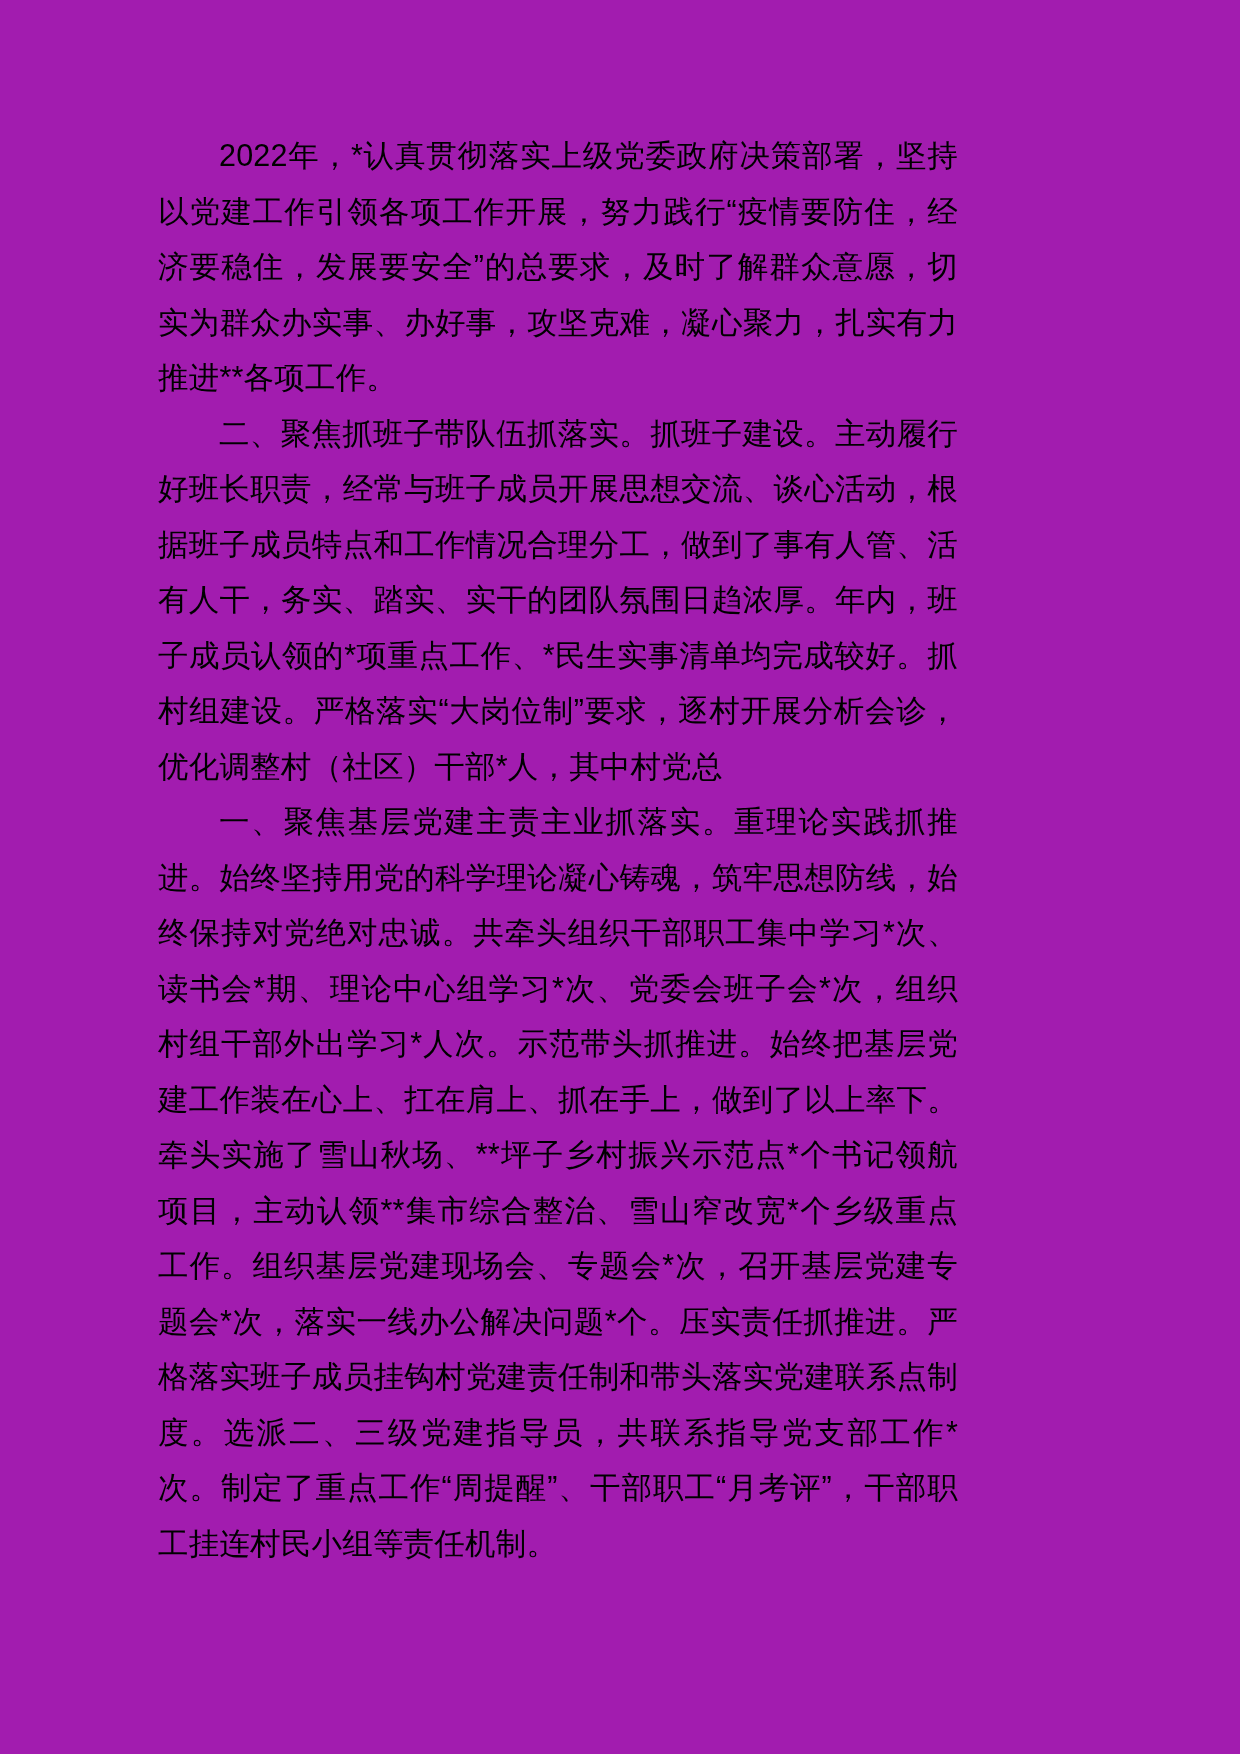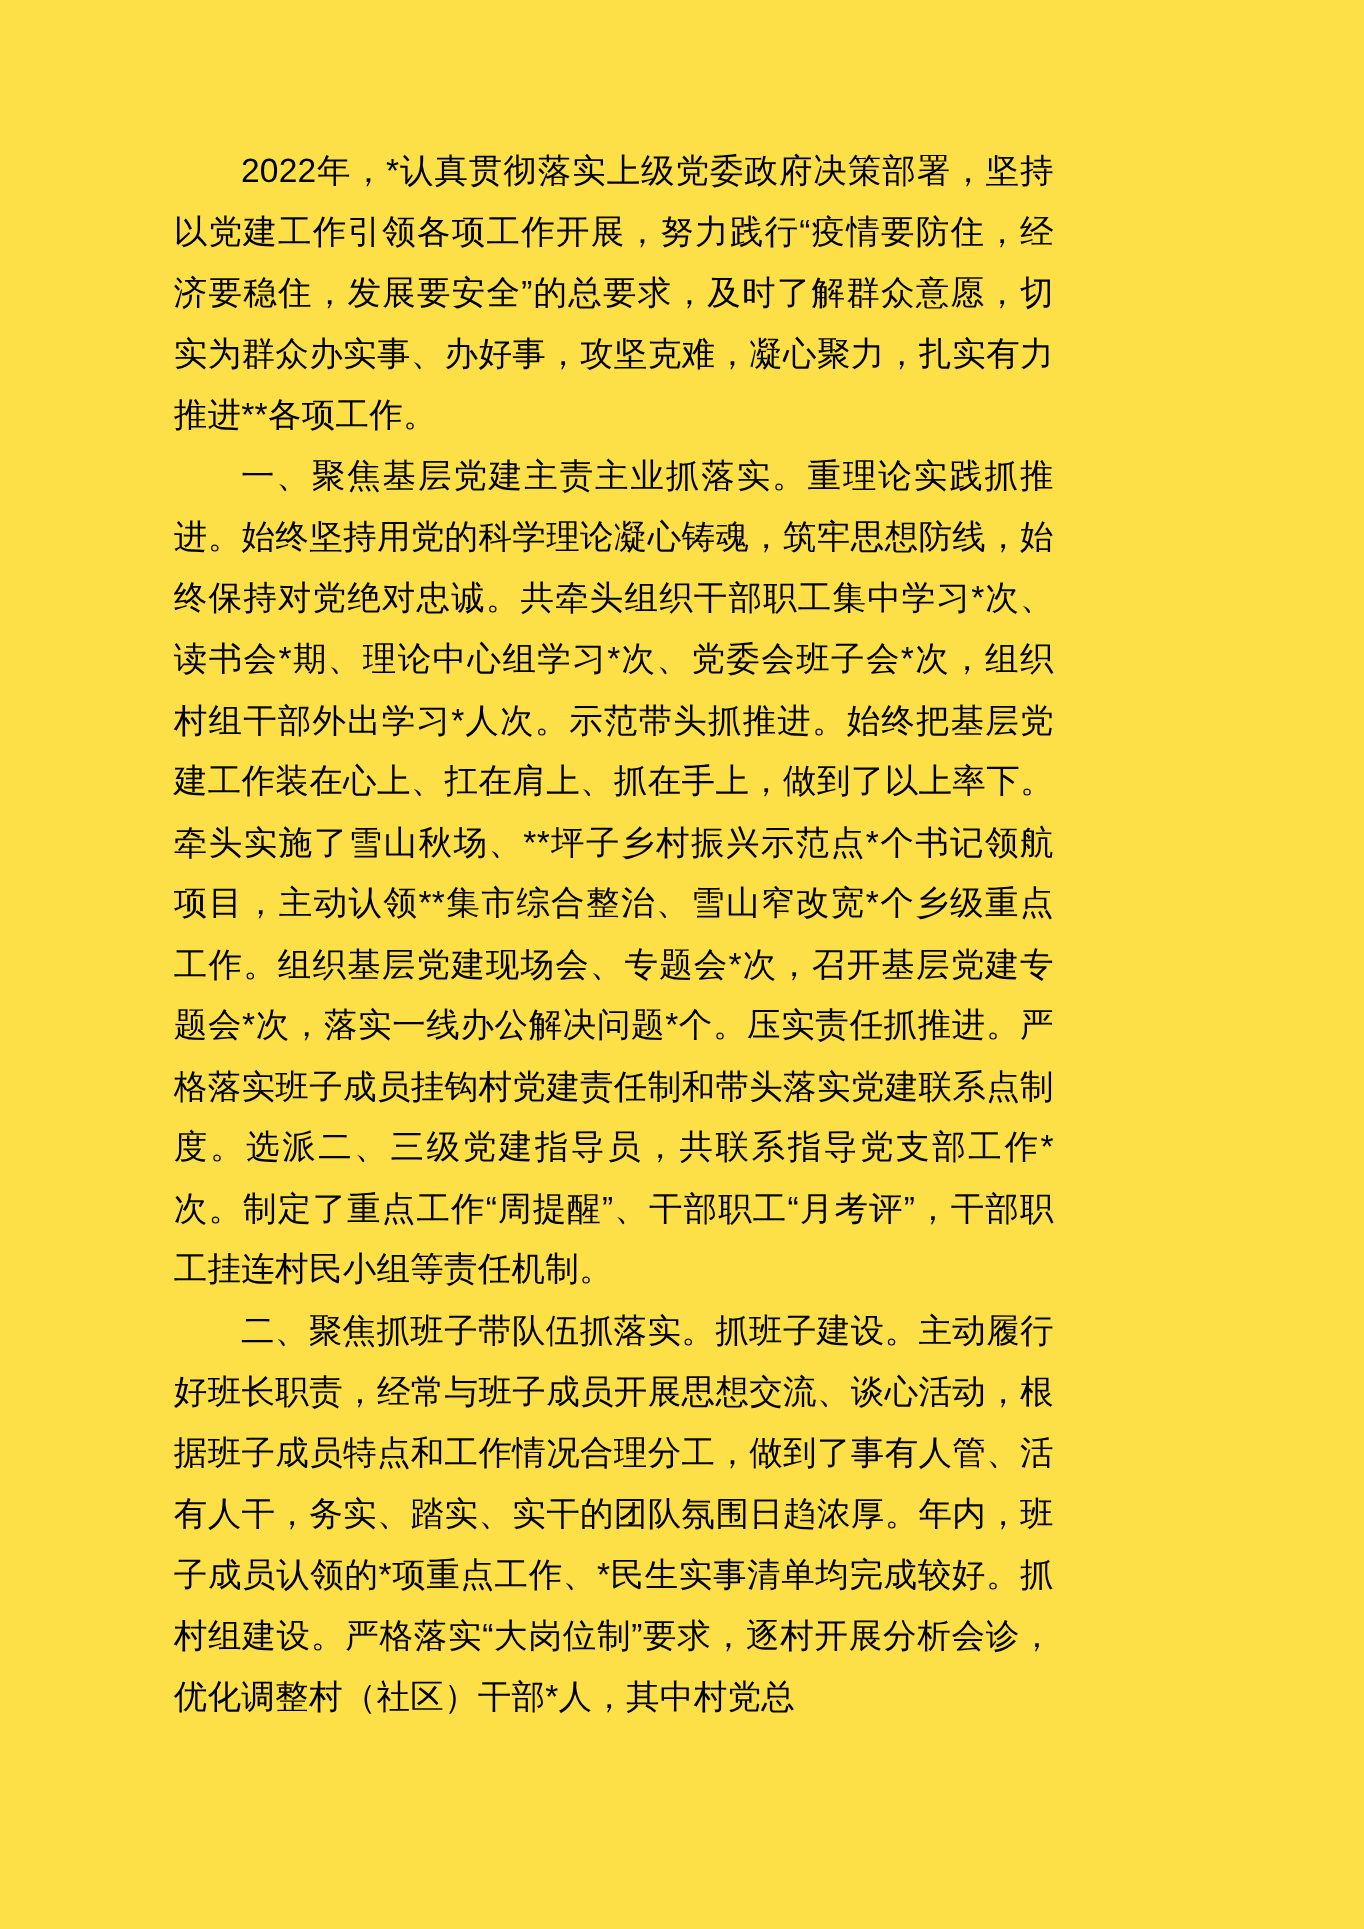--- a/index.html
+++ b/index.html
@@ -8,21 +8,21 @@
     padding: 0;
     background: #ffffff;
   }
   body {
     font-family: "Liberation Sans", "DejaVu Sans", sans-serif;
   }
   .page {
     position: relative;
     width: 1240px;
     height: 1754px;
-    background: #fde047;
+    background: #a21caf;
     margin: 0 auto;
     overflow: hidden;
     box-sizing: border-box;
   }
   .page-body {
     position: absolute;
     left: 158px;
     top: 128px;
     width: 800px;
   }
@@ -41,16 +41,16 @@
   .para + .para {
     margin-top: 0px;
   }
 </style>
 </head>
 <body>
 
 <div class="page">
   <div class="page-body">
     <p class="para">2022年，*认真贯彻落实上级党委政府决策部署，坚持以党建工作引领各项工作开展，努力践行“疫情要防住，经济要稳住，发展要安全”的总要求，及时了解群众意愿，切实为群众办实事、办好事，攻坚克难，凝心聚力，扎实有力推进**各项工作。</p>
+    <p class="para">二、聚焦抓班子带队伍抓落实。抓班子建设。主动履行好班长职责，经常与班子成员开展思想交流、谈心活动，根据班子成员特点和工作情况合理分工，做到了事有人管、活有人干，务实、踏实、实干的团队氛围日趋浓厚。年内，班子成员认领的*项重点工作、*民生实事清单均完成较好。抓村组建设。严格落实“大岗位制”要求，逐村开展分析会诊，优化调整村（社区）干部*人，其中村党总</p>
     <p class="para">一、聚焦基层党建主责主业抓落实。重理论实践抓推进。始终坚持用党的科学理论凝心铸魂，筑牢思想防线，始终保持对党绝对忠诚。共牵头组织干部职工集中学习*次、读书会*期、理论中心组学习*次、党委会班子会*次，组织村组干部外出学习*人次。示范带头抓推进。始终把基层党建工作装在心上、扛在肩上、抓在手上，做到了以上率下。牵头实施了雪山秋场、**坪子乡村振兴示范点*个书记领航项目，主动认领**集市综合整治、雪山窄改宽*个乡级重点工作。组织基层党建现场会、专题会*次，召开基层党建专题会*次，落实一线办公解决问题*个。压实责任抓推进。严格落实班子成员挂钩村党建责任制和带头落实党建联系点制度。选派二、三级党建指导员，共联系指导党支部工作*次。制定了重点工作“周提醒”、干部职工“月考评”，干部职工挂连村民小组等责任机制。</p>
-    <p class="para">二、聚焦抓班子带队伍抓落实。抓班子建设。主动履行好班长职责，经常与班子成员开展思想交流、谈心活动，根据班子成员特点和工作情况合理分工，做到了事有人管、活有人干，务实、踏实、实干的团队氛围日趋浓厚。年内，班子成员认领的*项重点工作、*民生实事清单均完成较好。抓村组建设。严格落实“大岗位制”要求，逐村开展分析会诊，优化调整村（社区）干部*人，其中村党总</p>
   </div>
 </div>
 
 </body></html>

